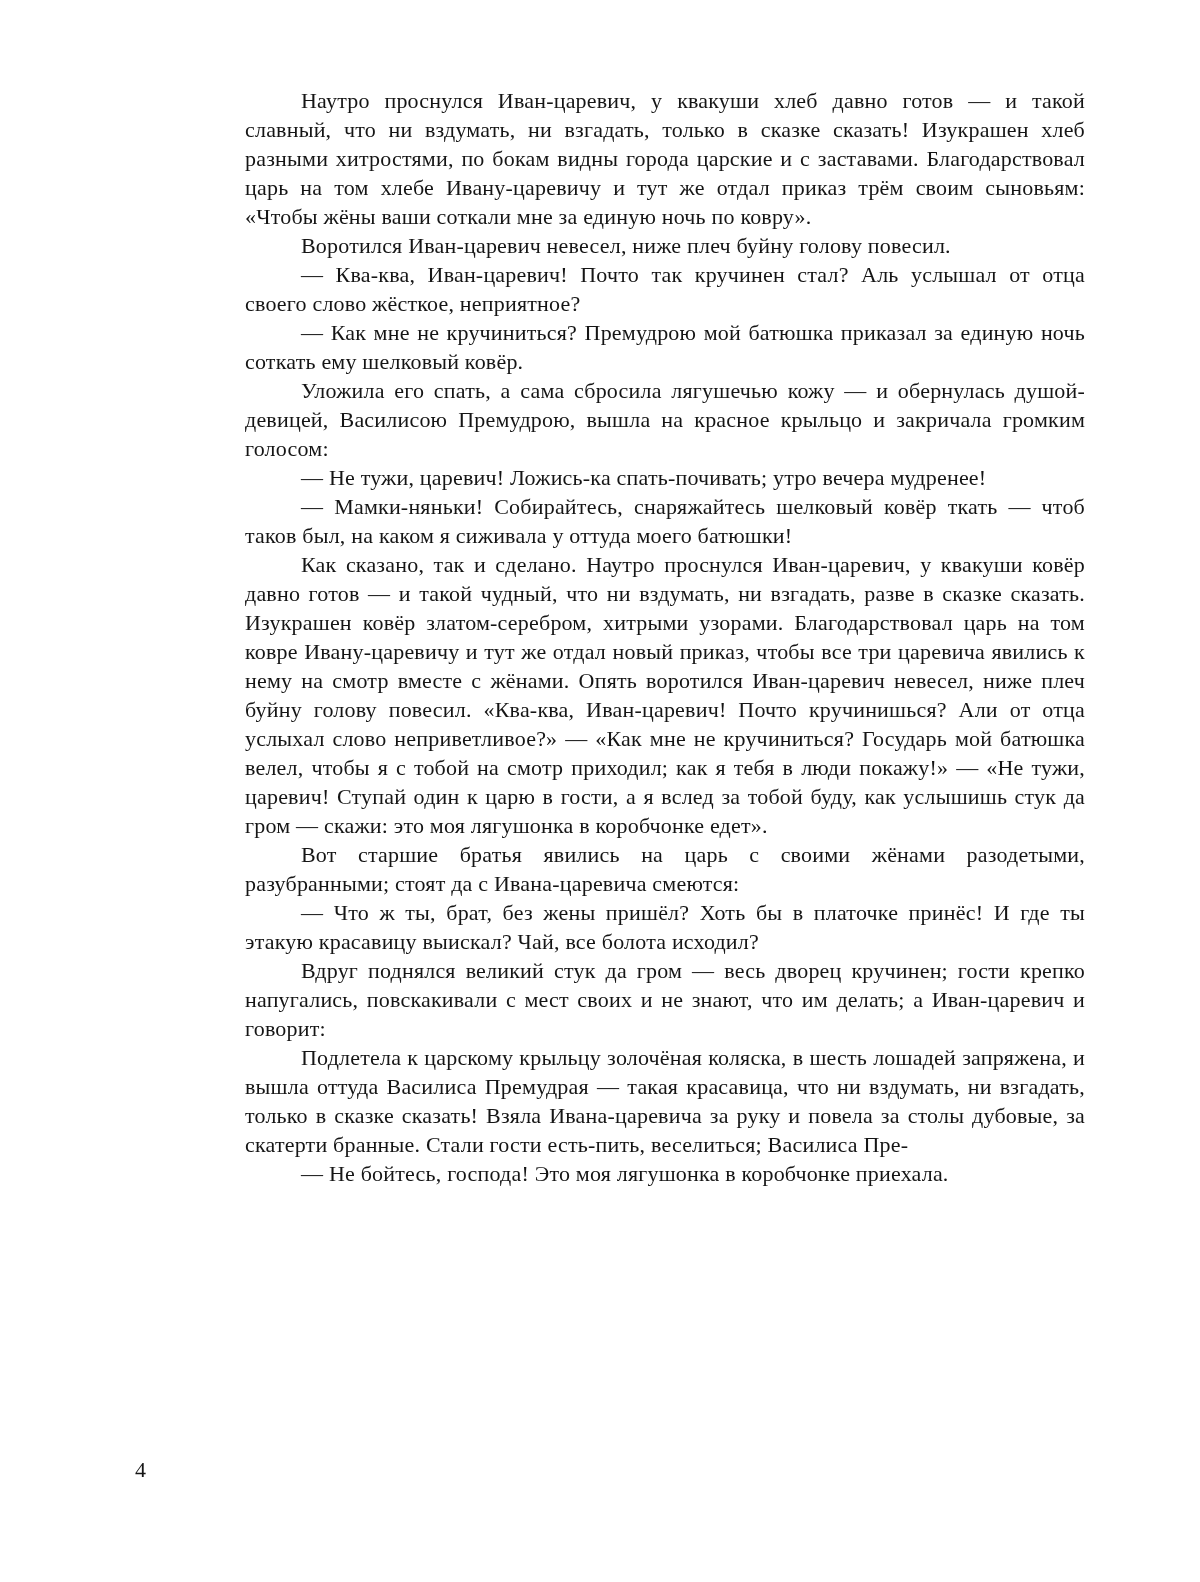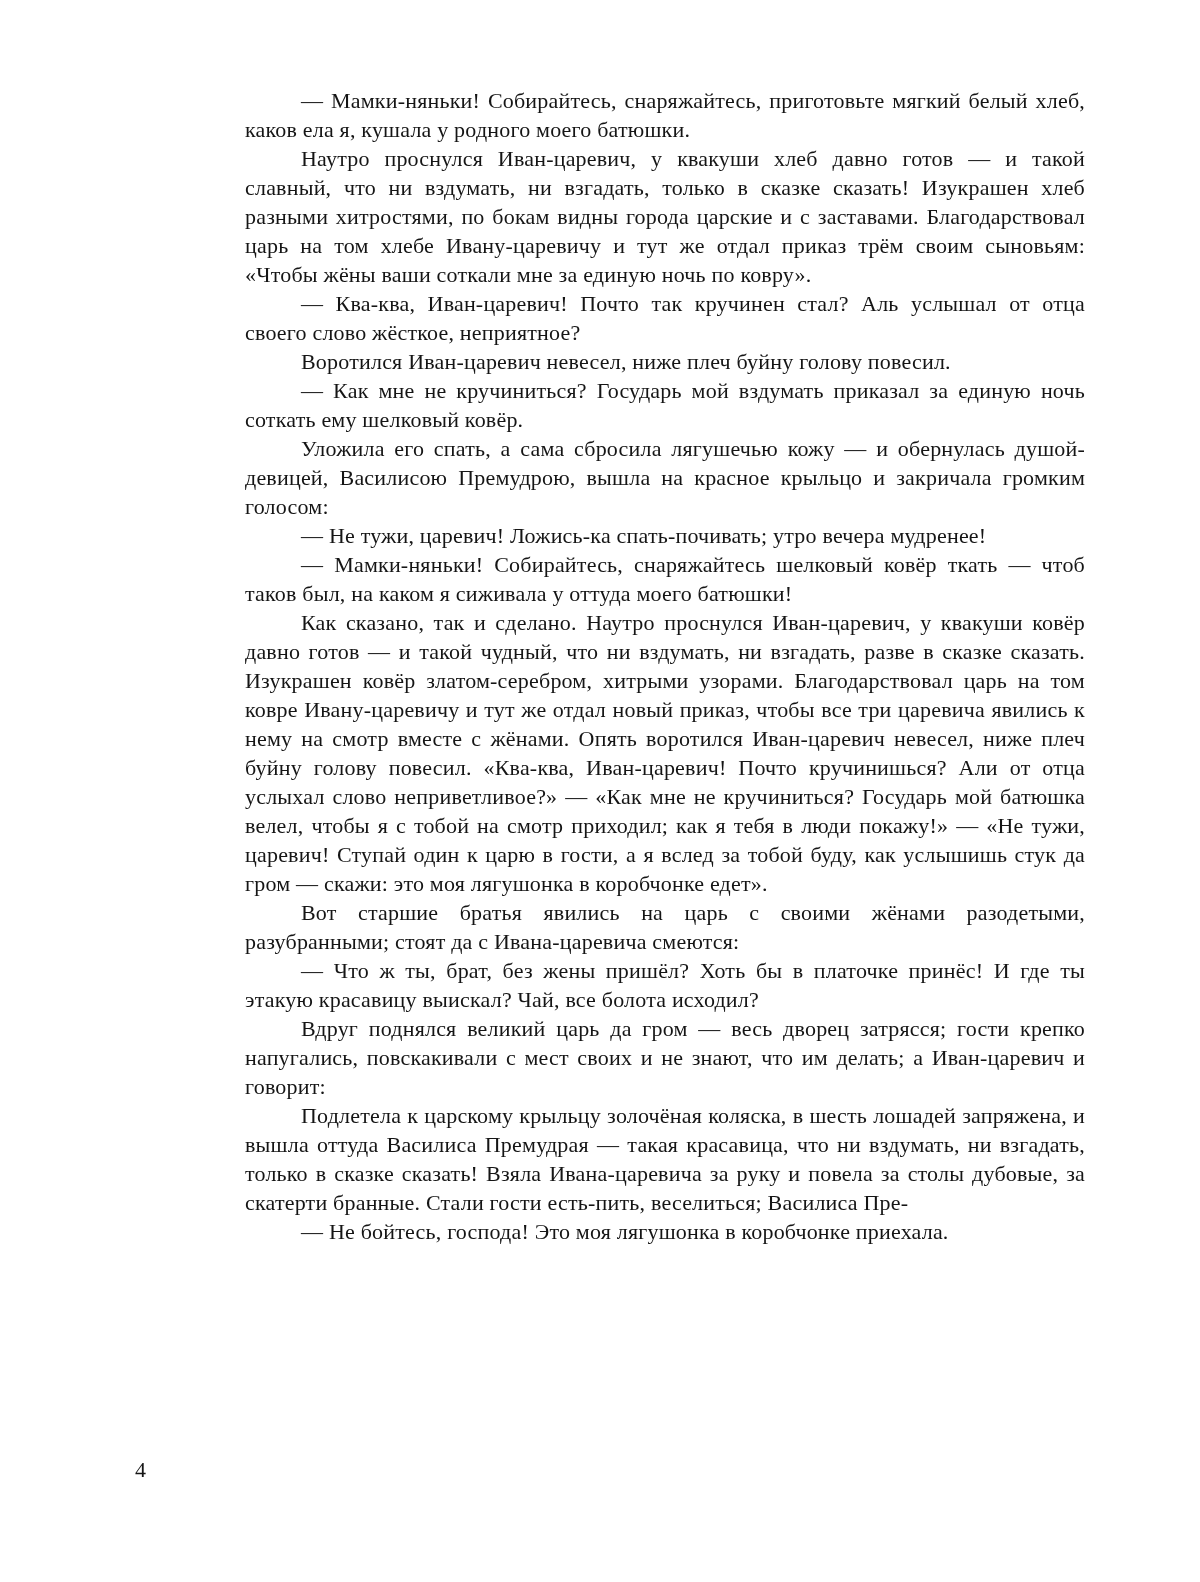--- a/index.html
+++ b/index.html
@@ -37,29 +37,28 @@
     top: 1455px;
     font-size: 22px;
     line-height: 29px;
   }
 </style>
 </head>
 <body>
 
 <div class="page">
   <div class="text-block" id="text-block">
-      <p class="para">— Мамки-няньки! Собирайтесь, снаряжайтесь, приготовьте мягкий белый хлеб, каков ела я, кушала у родного моего батюшки.</p>
       <p class="para">Наутро проснулся Иван-царевич, у квакуши хлеб давно готов — и такой славный, что ни вздумать, ни взгадать, только в сказке сказать! Изукрашен хлеб разными хитростями, по бокам видны города царские и с заставами. Благодарствовал царь на том хлебе Ивану-царевичу и тут же отдал приказ трём своим сыновьям: «Чтобы жёны ваши соткали мне за единую ночь по ковру».</p>
+      <p class="para">Воротился Иван-царевич невесел, ниже плеч буйну голову повесил.</p>
       <p class="para">— Ква-ква, Иван-царевич! Почто так кручинен стал? Аль услышал от отца своего слово жёсткое, неприятное?</p>
-      <p class="para">Воротился Иван-царевич невесел, ниже плеч буйну голову повесил.</p>
-      <p class="para">— Как мне не кручиниться? Государь мой вздумать приказал за единую ночь соткать ему шелковый ковёр.</p>
+      <p class="para">— Как мне не кручиниться? Премудрою мой батюшка приказал за единую ночь соткать ему шелковый ковёр.</p>
       <p class="para">Уложила его спать, а сама сбросила лягушечью кожу — и обернулась душой-девицей, Василисою Премудрою, вышла на красное крыльцо и закричала громким голосом:</p>
       <p class="para">— Не тужи, царевич! Ложись-ка спать-почивать; утро вечера мудренее!</p>
       <p class="para">— Мамки-няньки! Собирайтесь, снаряжайтесь шелковый ковёр ткать — чтоб таков был, на каком я сиживала у оттуда моего батюшки!</p>
       <p class="para">Как сказано, так и сделано. Наутро проснулся Иван-царевич, у квакуши ковёр давно готов — и такой чудный, что ни вздумать, ни взгадать, разве в сказке сказать. Изукрашен ковёр златом-серебром, хитрыми узорами. Благодарствовал царь на том ковре Ивану-царевичу и тут же отдал новый приказ, чтобы все три царевича явились к нему на смотр вместе с жёнами. Опять воротился Иван-царевич невесел, ниже плеч буйну голову повесил. «Ква-ква, Иван-царевич! Почто кручинишься? Али от отца услыхал слово неприветливое?» — «Как мне не кручиниться? Государь мой батюшка велел, чтобы я с тобой на смотр приходил; как я тебя в люди покажу!» — «Не тужи, царевич! Ступай один к царю в гости, а я вслед за тобой буду, как услышишь стук да гром — скажи: это моя лягушонка в коробчонке едет».</p>
       <p class="para">Вот старшие братья явились на царь с своими жёнами разодетыми, разубранными; стоят да с Ивана-царевича смеются:</p>
       <p class="para">— Что ж ты, брат, без жены пришёл? Хоть бы в платочке принёс! И где ты этакую красавицу выискал? Чай, все болота исходил?</p>
-      <p class="para">Вдруг поднялся великий царь да гром — весь дворец затрясся; гости крепко напугались, повскакивали с мест своих и не знают, что им делать; а Иван-царевич и говорит:</p>
+      <p class="para">Вдруг поднялся великий стук да гром — весь дворец кручинен; гости крепко напугались, повскакивали с мест своих и не знают, что им делать; а Иван-царевич и говорит:</p>
       <p class="para">Подлетела к царскому крыльцу золочёная коляска, в шесть лошадей запряжена, и вышла оттуда Василиса Премудрая — такая красавица, что ни вздумать, ни взгадать, только в сказке сказать! Взяла Ивана-царевича за руку и повела за столы дубовые, за скатерти бранные. Стали гости есть-пить, веселиться; Василиса Пре-</p>
       <p class="para">— Не бойтесь, господа! Это моя лягушонка в коробчонке приехала.</p>
     </div>
   <div class="page-number">4</div>
 </div>
 
 </body></html>

